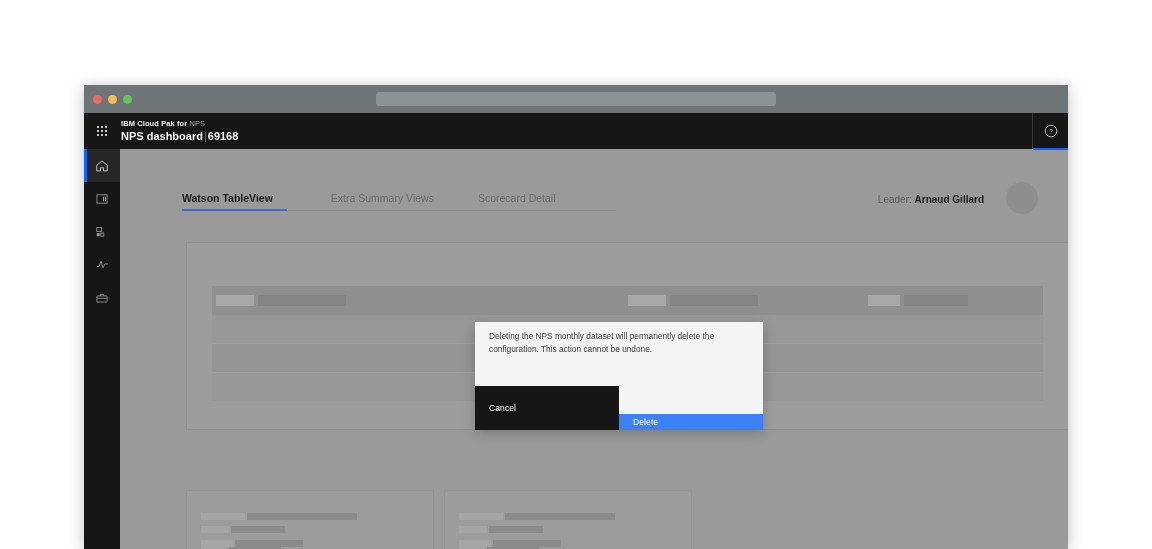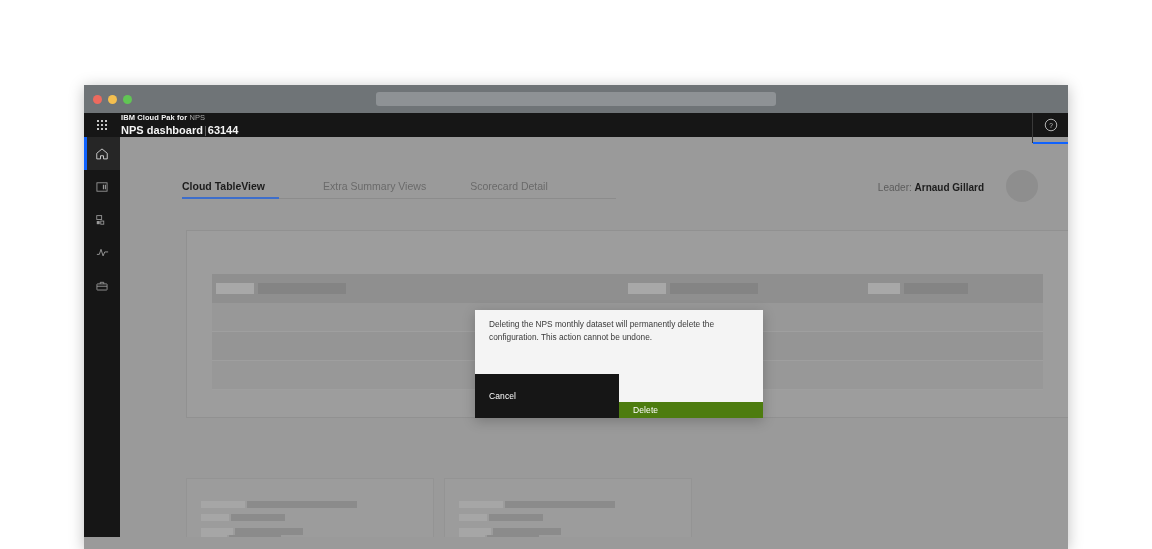--- a/index.html
+++ b/index.html
@@ -46,21 +46,21 @@
     position: relative;
     width: 984px;
     height: 436px;
     background: #9a9a9a;
     overflow: hidden;
   }
 
   
   #app-header {
     position: relative;
-    height: 24px;
+    height: 36px;
     background: #161616;
     display: flex;
     align-items: center;
     z-index: 5;
   }
   #app-switcher {
     width: 36px; height: 36px;
     display: flex; align-items: center; justify-content: center;
     flex: 0 0 36px;
   }
@@ -284,21 +284,21 @@
   .modal-btn {
     flex: 1 1 50%;
     display: flex;
     align-items: center;
     padding-left: 14px;
     font-size: 8.5px;
     color: #ffffff;
     letter-spacing: 0.1px;
   }
   #cancel-button { background: #161616; }
-  #delete-button { background: #4d7c0f; margin-top: 28px; }
+  #delete-button { background: #3b82f6; margin-top: 28px; }
 </style>
 </head>
 <body>
 
 <div id="browser-window">
 
   <div id="titlebar">
     <div class="traffic-lights">
       <span class="tl red"></span>
       <span class="tl yellow"></span>
@@ -324,21 +324,21 @@
             <i></i>
         </span>
       </div>
 
       <div id="brand-block">
         <div id="brand-line">
           <b>IBM Cloud Pak for</b>
           <span class="light">NPS</span>
         </div>
         <div id="page-title-line">
-          <span class="pt">NPS dashboard</span><span class="sep">|</span><span class="pid">63144</span>
+          <span class="pt">NPS dashboard</span><span class="sep">|</span><span class="pid">69168</span>
         </div>
       </div>
 
       <div id="header-right">
         <div id="help-button">
           <svg width="14" height="14" viewBox="0 0 16 16">
             <circle cx="8" cy="8" r="6.6" fill="none" stroke="#c6c6c6" stroke-width="1"></circle>
             <text x="8" y="11.1" font-size="7.4" fill="#c6c6c6" text-anchor="middle" font-family="Liberation Sans, sans-serif">?</text>
           </svg>
         </div>
@@ -382,21 +382,21 @@
             <rect x="2.2" y="5.6" width="11.6" height="7" rx="0.6" fill="none" stroke="#9a9a9a" stroke-width="1"></rect>
             <path d="M6 5.6 L6 3.8 L10 3.8 L10 5.6" fill="none" stroke="#9a9a9a" stroke-width="1"></path>
             <line x1="2.2" y1="8.3" x2="13.8" y2="8.3" stroke="#9a9a9a" stroke-width="1"></line>
           </svg>
         </div>
       </div>
 
       <div id="content">
 
         <div id="tabs-row">
-          <div class="tab active">Cloud TableView</div>
+          <div class="tab active">Watson TableView</div>
           <div class="tab">Extra Summary Views</div>
           <div class="tab">Scorecard Detail</div>
         </div>
 
         <div id="leader-block">
           <span>Leader:</span>
           <b>Arnaud Gillard</b>
         </div>
         <div id="avatar"></div>
 

